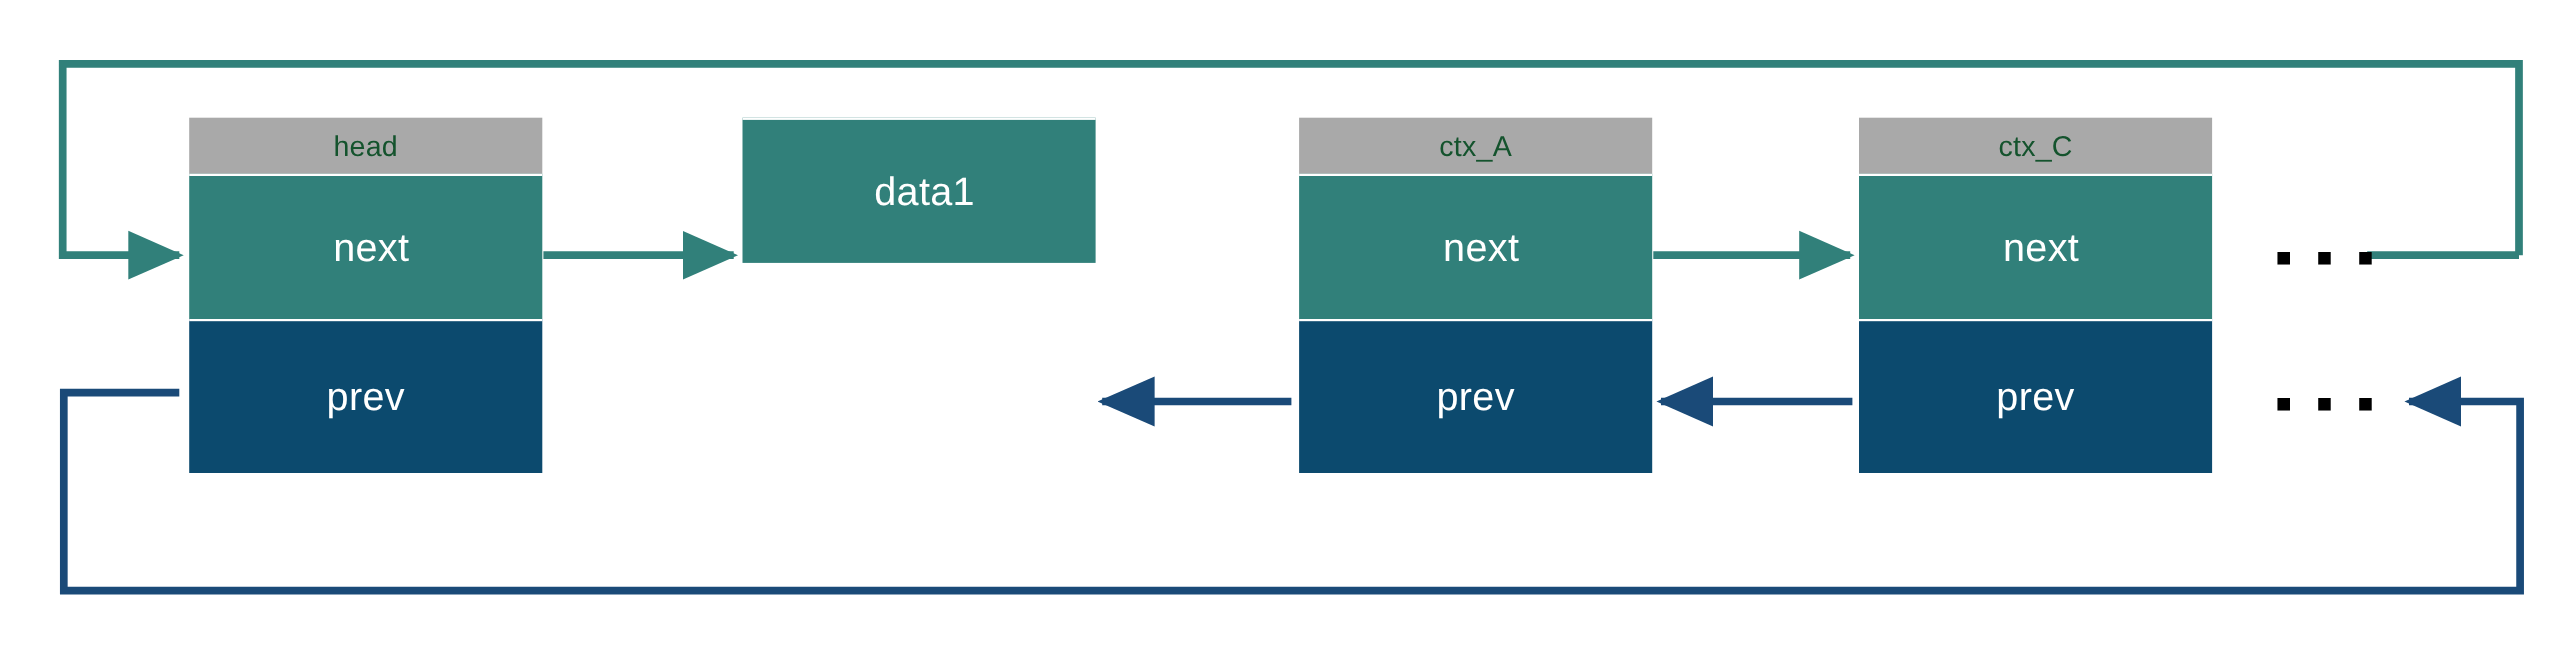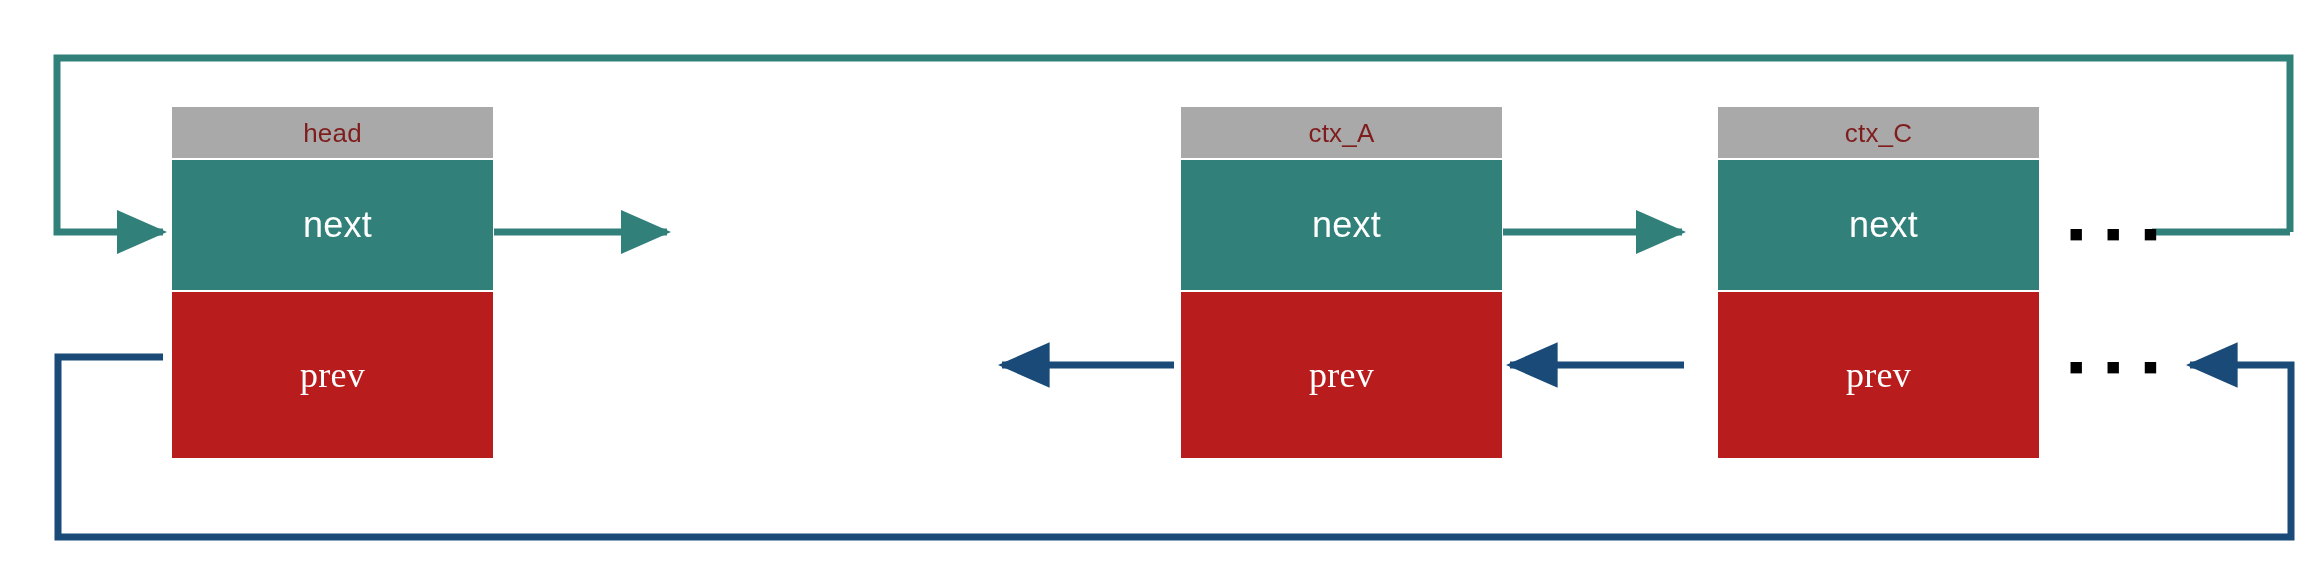--- a/index.html
+++ b/index.html
@@ -28,21 +28,21 @@
   }
   .node {
     position: absolute;
     width: 321px;
     display: flex;
     flex-direction: column;
   }
   .node-header {
     height: 51px;
     background: #a9a9a9;
-    color: #7f1d1d;
+    color: #14532d;
     display: flex;
     align-items: center;
     justify-content: center;
     font-size: 26px;
     line-height: 1;
     letter-spacing: 0.2px;
   }
   .cell {
     display: flex;
     align-items: center;
@@ -53,23 +53,22 @@
     letter-spacing: 0.3px;
     border-top: 2px solid #ffffff;
     box-sizing: border-box;
   }
   .cell-next {
     height: 132px;
     background: #31807a;
     padding-left: 10px;
   }
   .cell-prev {
-    height: 168px;
-    background: #b91c1c;
-    font-family: Liberation Serif, serif;
+    height: 140px;
+    background: #0c4a6e;
   }
   .ellipsis {
     position: absolute;
     color: #000000;
     font-size: 46px;
     line-height: 1;
     font-weight: 700;
     letter-spacing: 4px;
     white-space: nowrap;
   }
@@ -118,29 +117,30 @@
     </g>
   </svg>
 
   <div class="node" style="left:172px; top:107px;">
     <div class="node-header">head</div>
     <div class="cell cell-next">next</div>
     <div class="cell cell-prev">prev</div>
   </div>
 
   <div class="node" style="left:675px; top:107px;">
+    <div class="cell cell-next">data1</div>
   </div>
 
   <div class="node" style="left:1181px; top:107px;">
     <div class="node-header">ctx_A</div>
     <div class="cell cell-next">next</div>
     <div class="cell cell-prev">prev</div>
   </div>
 
-  <div class="node" style="left:1690px; top:107px;margin-left:28px;">
+  <div class="node" style="left:1690px; top:107px;">
     <div class="node-header">ctx_C</div>
     <div class="cell cell-next">next</div>
     <div class="cell cell-prev">prev</div>
   </div>
 
   <div class="ellipsis" style="left:2068px; top:210px;">▪ ▪ ▪</div>
   <div class="ellipsis" style="left:2068px; top:343px;">▪ ▪ ▪</div>
 
 </div>
 

